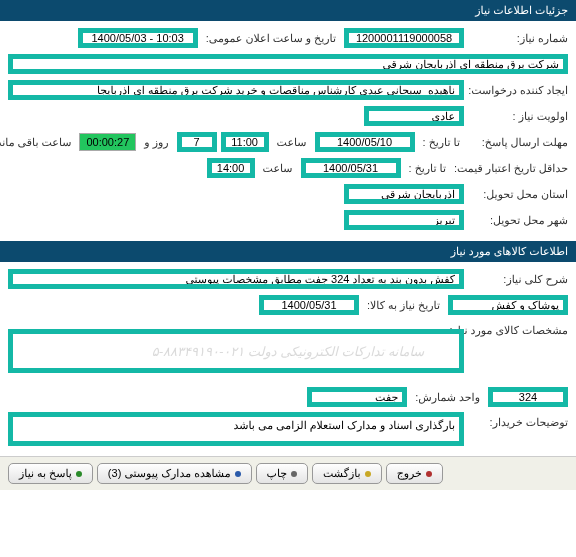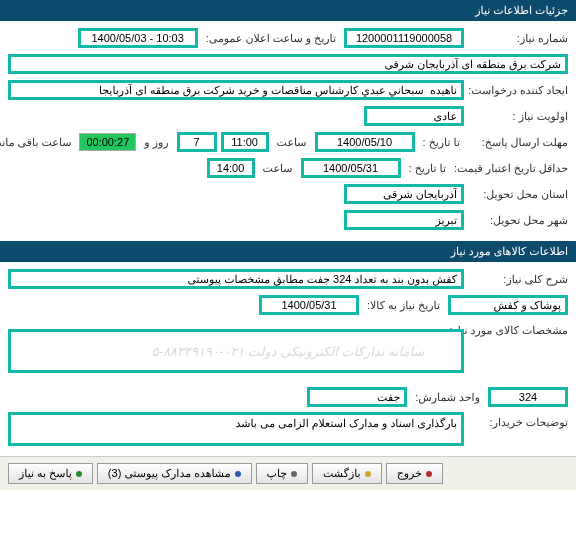--- a/index.html
+++ b/index.html
@@ -35,21 +35,21 @@
   min-width: 100px;
   text-align: right;
 }
 .label-inline {
   color: #333;
   font-size: 11px;
   white-space: nowrap;
   padding: 0 4px;
 }
 .input-text {
-  border: 3px solid #14b8a6;
+  border: 5px solid #14b8a6;
   padding: 2px 4px;
   font-size: 11px;
   font-family: Tahoma, Arial, sans-serif;
   background: #fff;
   height: 20px;
   direction: rtl;
 }
 .input-text.ltr { direction: ltr; text-align: center; }
 .w-full { flex: 1; }
 .w-120 { width: 120px; }
@@ -96,21 +96,21 @@
   justify-content: flex-start;
   flex-direction: row-reverse;
   gap: 4px;
   padding: 6px 8px;
   background: #f0f0e8;
   border-top: 1px solid #ccc;
 }
 .btn {
   background: linear-gradient(#fefefe,#e4e4e4);
   border: 1px solid #999;
-  border-radius: 0;
+  border-radius: 5px;
   padding: 3px 10px;
   font-size: 11px;
   font-family: Tahoma, Arial, sans-serif;
   cursor: pointer;
   display: inline-flex;
   align-items: center;
   gap: 4px;
 }
 .btn .dot { width:6px; height:6px; border-radius:50%; display:inline-block; }
 .dot-green{background:#2a8a2a;}

